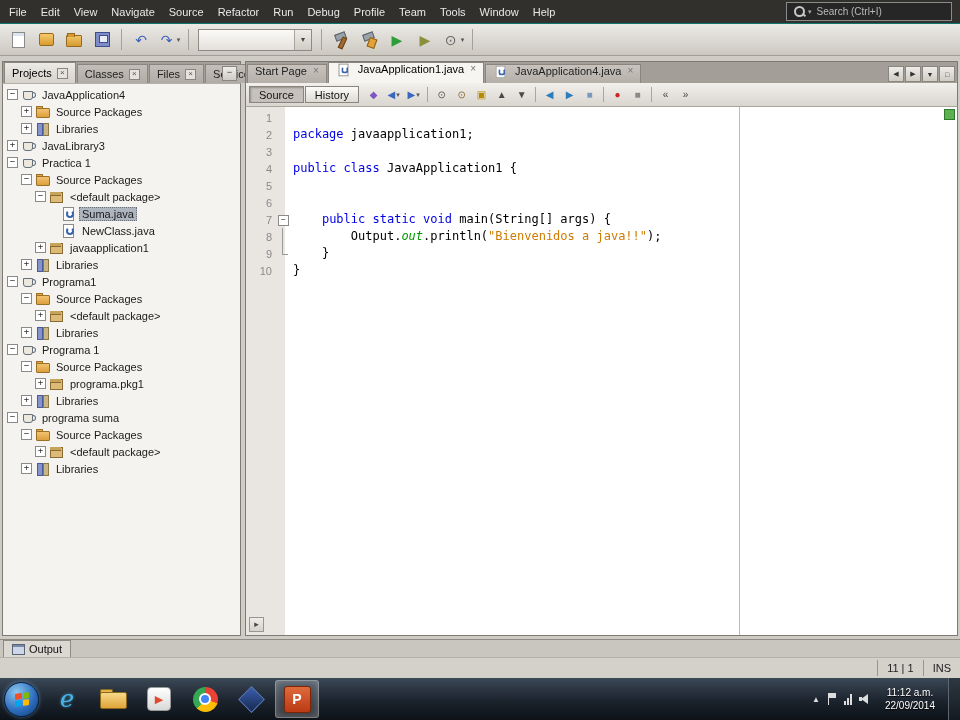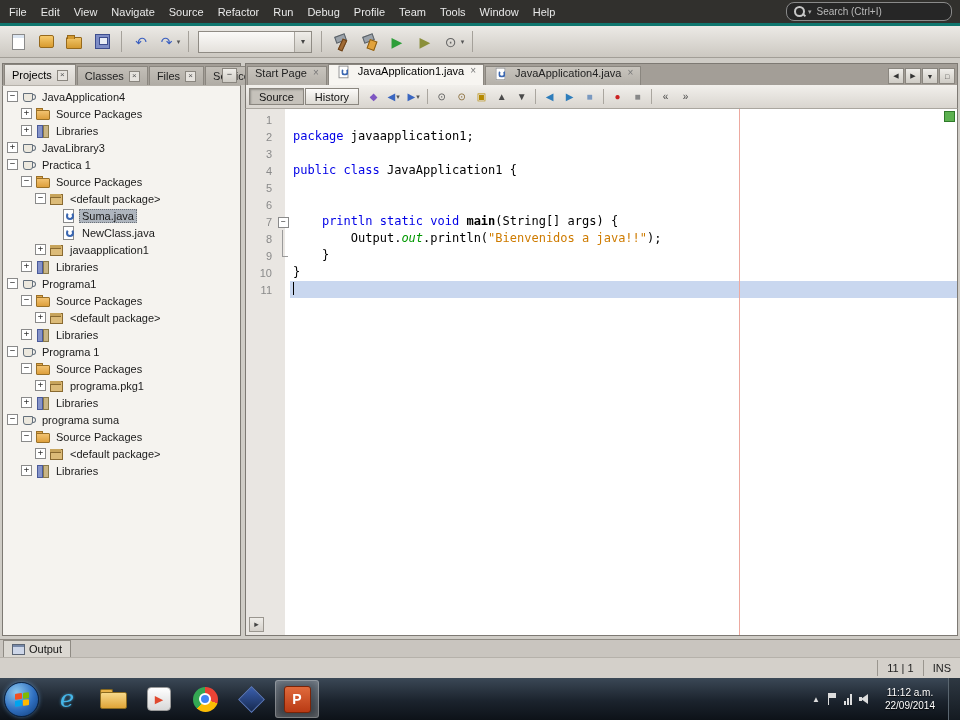--- a/index.html
+++ b/index.html
@@ -15,25 +15,25 @@
            transform:rotate(45deg);border:1px solid #cfe0f0;flex:none}
   .title-text{flex:1;font-size:11px;text-shadow:0 1px 1px rgba(0,0,0,.5);white-space:nowrap}
   .win-controls{display:flex;gap:2px}
   .win-btn{width:22px;height:15px;display:flex;align-items:center;justify-content:center;
            background:linear-gradient(#b4695a,#7e3325);border:1px solid #4a170d;border-radius:2px;
            color:#fff;font-size:9px;line-height:1}
   .win-btn.close{background:linear-gradient(#ea6a4e,#aa2712);margin-left:2px}
 
   
   .menubar{height:23px;flex:none;display:flex;align-items:center;background:#31302d;
-           border-bottom:3px solid #0f766e;color:#e8e8e8;padding:0 2px}
+           border-bottom:1px solid #0f766e;color:#e8e8e8;padding:0 2px}
   .menu-items{display:flex;align-items:center}
   .menu-item{padding:4px 7px;cursor:default;white-space:nowrap}
   .search-box{margin-left:auto;margin-right:6px;width:150px;height:17px;display:flex;align-items:center;
-              background:#262626;border:1px solid #8a8a8a;border-radius:8px;padding:0 7px;gap:3px}
+              background:#262626;border:1px solid #8a8a8a;border-radius:0;padding:0 7px;gap:3px}
   .mag{width:7px;height:7px;border:2px solid #c8c8c8;border-radius:50%;position:relative;flex:none}
   .mag::after{content:"";position:absolute;left:6px;top:6px;width:4px;height:2px;background:#c8c8c8;transform:rotate(45deg)}
   .search-dd{color:#aaa;font-size:7px}
   .search-input{flex:1;min-width:0;background:transparent;border:none;outline:none;color:#ccc;font-size:10px;
                 font-family:"Liberation Sans",sans-serif}
   .search-input::placeholder{color:#b9b9b9}
 
   
   .main-toolbar{height:31px;flex:none;display:flex;align-items:center;padding:0 5px;gap:2px;
                 background:linear-gradient(#eceae6,#ccc8c1);border-bottom:1px solid #a29e97}
@@ -150,21 +150,21 @@
   .fold-mid::before{content:"";position:absolute;left:5px;top:0;bottom:0;border-left:1px solid #9a9a9a}
   .fold-end::before{content:"";position:absolute;left:5px;top:0;width:5px;height:9px;
         border-left:1px solid #9a9a9a;border-bottom:1px solid #9a9a9a}
   .ctext{flex:1;font-family:"DejaVu Sans Mono",monospace;font-size:12px;line-height:17px;
         white-space:pre;padding-left:3px;min-width:0}
   .code-row.current .ctext{background:#c9d7ef}
   .caret{display:inline-block;width:1px;height:13px;background:#000;vertical-align:-2px}
   .tk-kw{color:#0000e6;font-weight:normal}
   .tk-pl{color:#000}
   .tk-cls{color:#000}
-  .tk-mth{color:#000;font-weight:bold}
+  .tk-mth{color:#000;font-weight:normal}
   .tk-fld{color:#009900;font-style:italic}
   .tk-str{color:#ce7b00}
   .margin-line{position:absolute;left:493px;top:0;bottom:0;width:1px;background:#eda9a0}
   .ok-badge{position:absolute;right:2px;top:2px;width:9px;height:9px;background:#5cb150;border:1px solid #2f7a2a}
   .nav-chevron{position:absolute;left:3px;bottom:3px;width:13px;height:13px;border:1px solid #9a968f;
         background:linear-gradient(#efede9,#d5d1cb);color:#444;font-size:9px;line-height:12px;text-align:center}
   .nav-chevron::before{content:"\25B8"}
 
   
   .output-row{height:17px;flex:none;display:flex;align-items:center;background:#c9c5bf;
@@ -564,41 +564,36 @@
             <div class="code-row">
               <span class="ln">6</span>
               <span class="fold"></span>
               <span class="ctext"></span>
             </div>
             <div class="code-row">
               <span class="ln">7</span>
               <span class="fold">
                 <span class="foldbox">−</span>
               </span>
-              <span class="ctext"><span class="tk-pl">    </span><span class="tk-kw">println static void </span><span class="tk-mth">main</span><span class="tk-pl">(String[] args) {</span></span>
+              <span class="ctext"><span class="tk-pl">    </span><span class="tk-kw">public static void </span><span class="tk-mth">main</span><span class="tk-pl">(String[] args) {</span></span>
             </div>
             <div class="code-row">
               <span class="ln">8</span>
               <span class="fold fold-mid"></span>
               <span class="ctext"><span class="tk-pl">        Output.</span><span class="tk-fld">out</span><span class="tk-pl">.println(</span><span class="tk-str">"Bienvenidos a java!!"</span><span class="tk-pl">);</span></span>
             </div>
             <div class="code-row">
               <span class="ln">9</span>
               <span class="fold fold-end"></span>
               <span class="ctext"><span class="tk-pl">    }</span></span>
             </div>
             <div class="code-row">
               <span class="ln">10</span>
               <span class="fold"></span>
               <span class="ctext"><span class="tk-pl">}</span></span>
-            </div>
-            <div class="code-row current">
-              <span class="ln">11</span>
-              <span class="fold"></span>
-              <span class="ctext"><span class="caret"></span></span>
             </div>
           </div>
         <div class="margin-line"></div>
         <div class="ok-badge"></div>
         <div class="nav-chevron"></div>
       </div>
     </div>
 
   </div>
 

